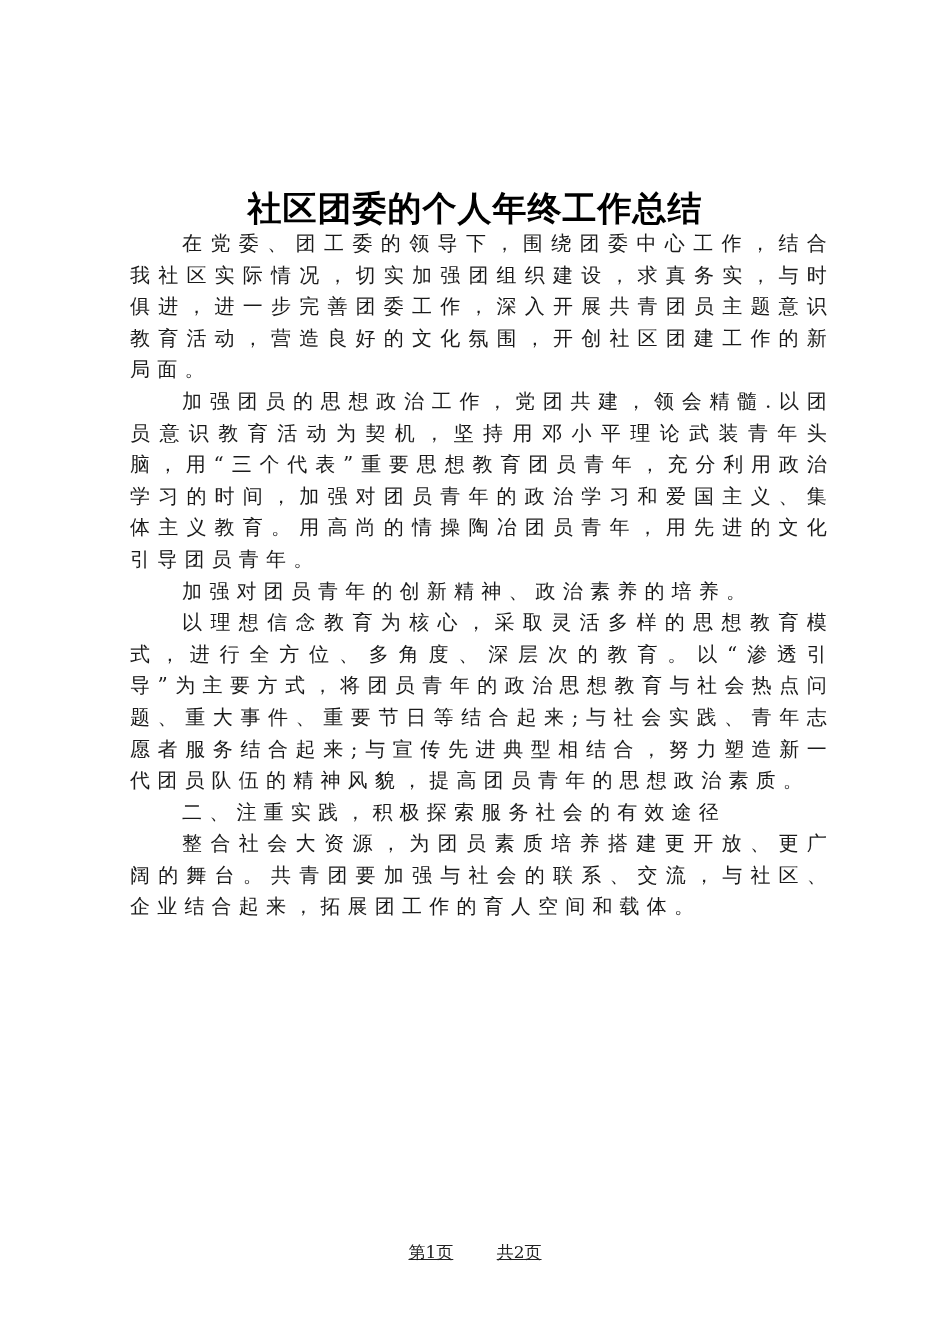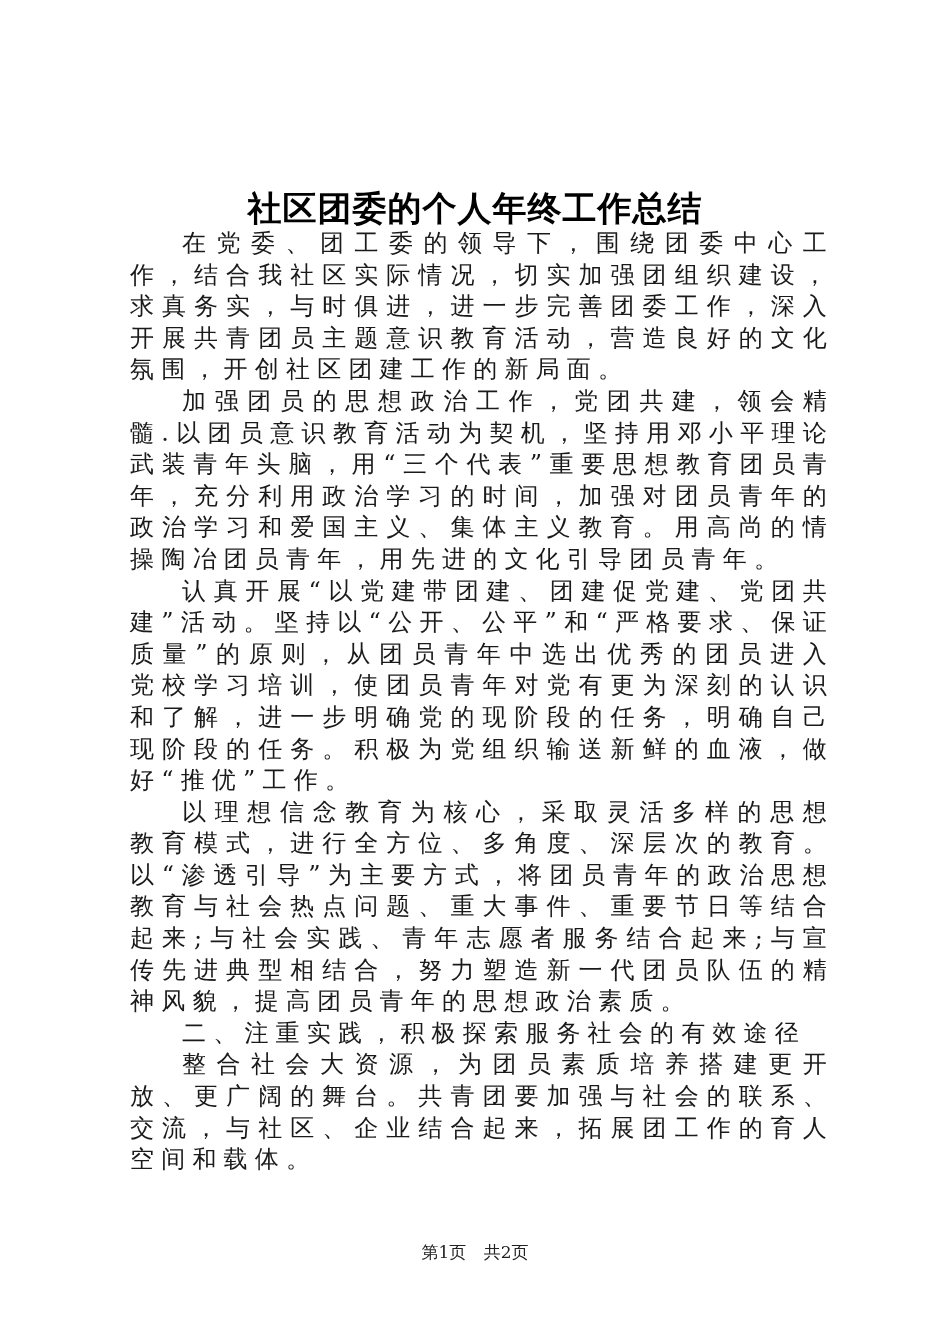--- a/index.html
+++ b/index.html
@@ -38,50 +38,50 @@
     margin: 0;
   }
   .body-text {
     position: absolute;
     left: 130px;
     top: 228px;
     width: 704px;
   }
   .para {
     margin: 0;
-    font-size: 24px;
+    font-size: 20px;
     line-height: 31.6px;
     letter-spacing: 7.2px;
     text-indent: 52px;
     text-align: justify;
     word-break: break-all;
     color: #1a1a1a;
   }
   .footer {
     position: absolute;
     left: 0;
     top: 1241px;
     width: 950px;
     text-align: center;
     font-size: 17px;
     line-height: 22px;
     color: #222222;
   }
-  .footer span { margin: 0 6px; }
+  .footer span { margin: 0 19px; text-decoration: underline; }
 </style>
 </head>
 <body>
 
 <div class="page">
   <h1 class="title">社区团委的个人年终工作总结</h1>
 
   <div class="body-text">
     <p class="para">在党委、团工委的领导下，围绕团委中心工作，结合我社区实际情况，切实加强团组织建设，求真务实，与时俱进，进一步完善团委工作，深入开展共青团员主题意识教育活动，营造良好的文化氛围，开创社区团建工作的新局面。</p>
     <p class="para">加强团员的思想政治工作，党团共建，领会精髓.以团员意识教育活动为契机，坚持用邓小平理论武装青年头脑，用“三个代表”重要思想教育团员青年，充分利用政治学习的时间，加强对团员青年的政治学习和爱国主义、集体主义教育。用高尚的情操陶冶团员青年，用先进的文化引导团员青年。</p>
-    <p class="para">认真开展“以党建带团建、团建促党建、党团共建”活动。坚持以“公开、公平”和“严格要求、保证质量”的原则，从团员青年中选出优秀的团员进入党校学习培训，使团员青年对党有更为深刻的认识和了解，进一步明确党的现阶段的任务，明确自己现阶段的任务。积极为党组织输送新鲜的血液，做好“推优”工作。</p>
+    <p class="para">加强对团员青年的创新精神、政治素养的培养。</p>
     <p class="para">以理想信念教育为核心，采取灵活多样的思想教育模式，进行全方位、多角度、深层次的教育。以“渗透引导”为主要方式，将团员青年的政治思想教育与社会热点问题、重大事件、重要节日等结合起来;与社会实践、青年志愿者服务结合起来;与宣传先进典型相结合，努力塑造新一代团员队伍的精神风貌，提高团员青年的思想政治素质。</p>
     <p class="para">二、注重实践，积极探索服务社会的有效途径</p>
     <p class="para">整合社会大资源，为团员素质培养搭建更开放、更广阔的舞台。共青团要加强与社会的联系、交流，与社区、企业结合起来，拓展团工作的育人空间和载体。</p>
 
   </div>
 
   <div class="footer">
     <span>第1页</span>
     <span>共2页</span>
   </div>

